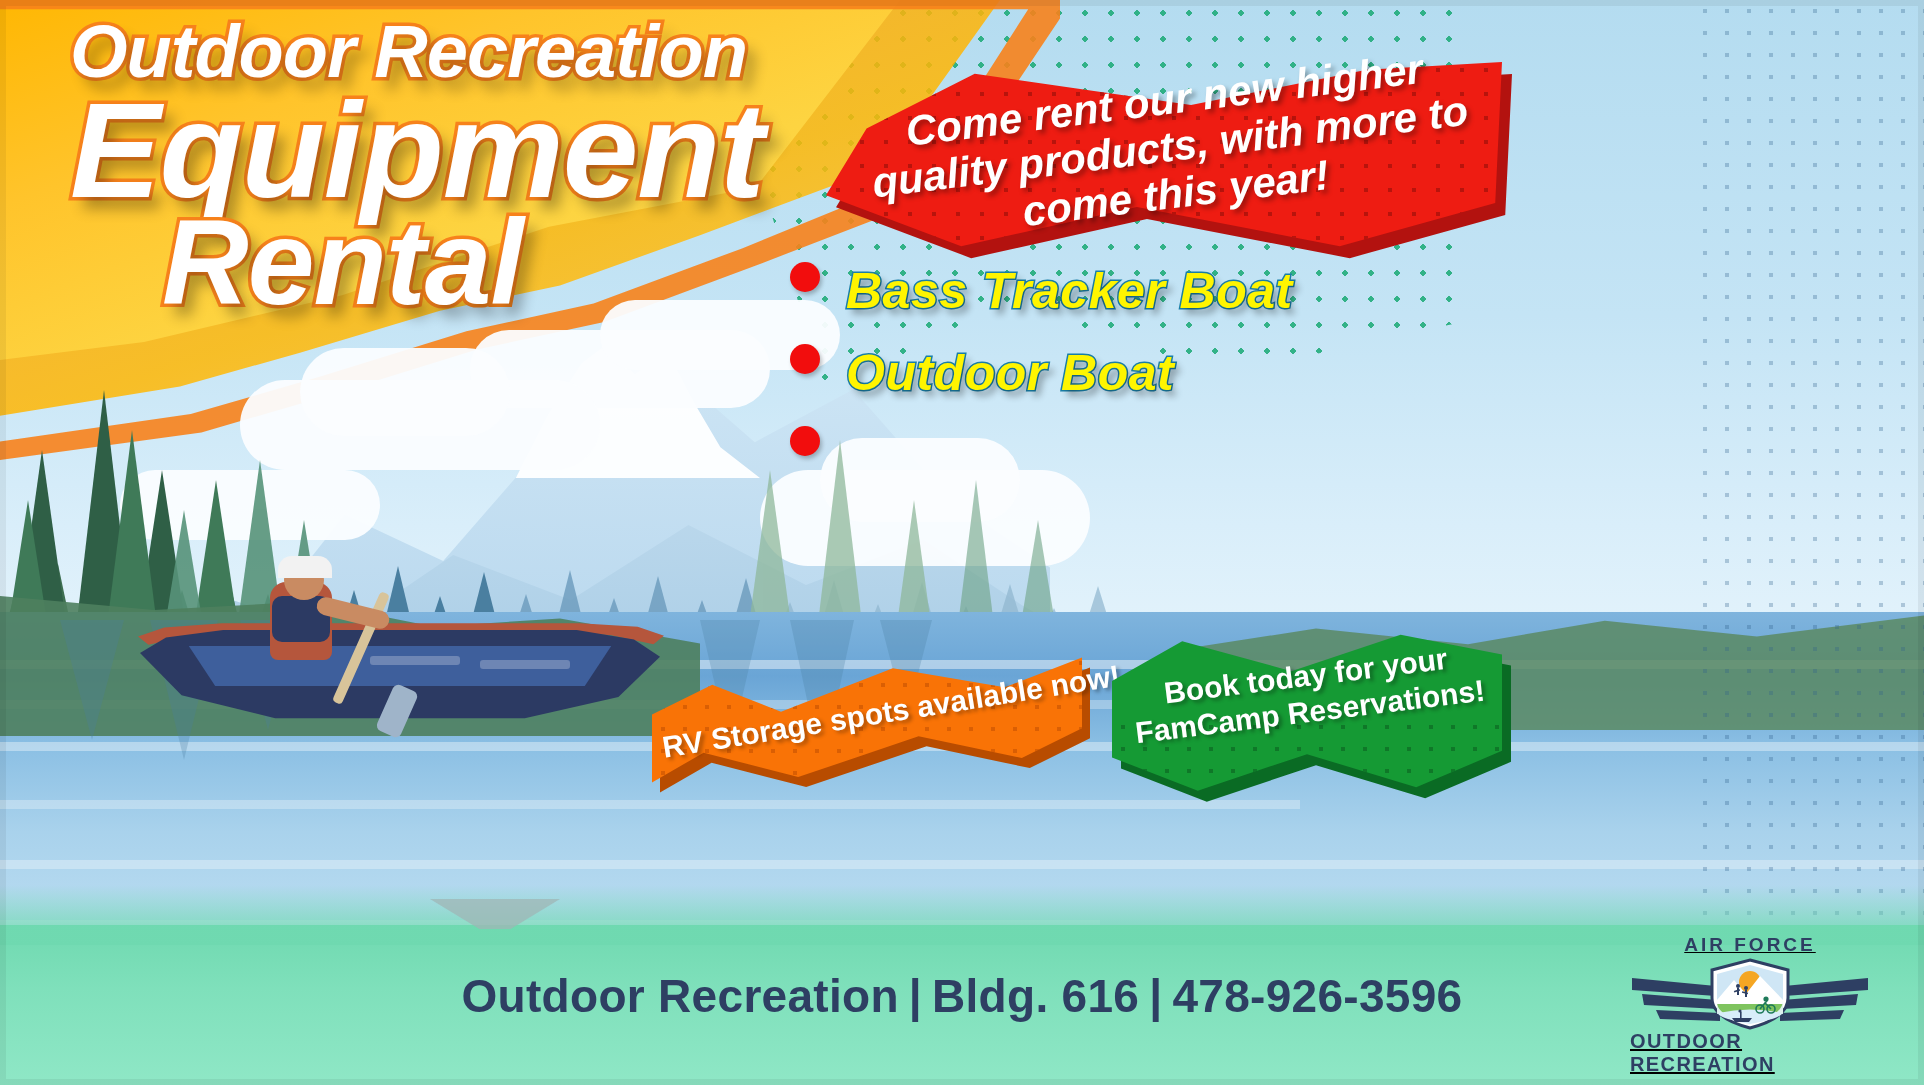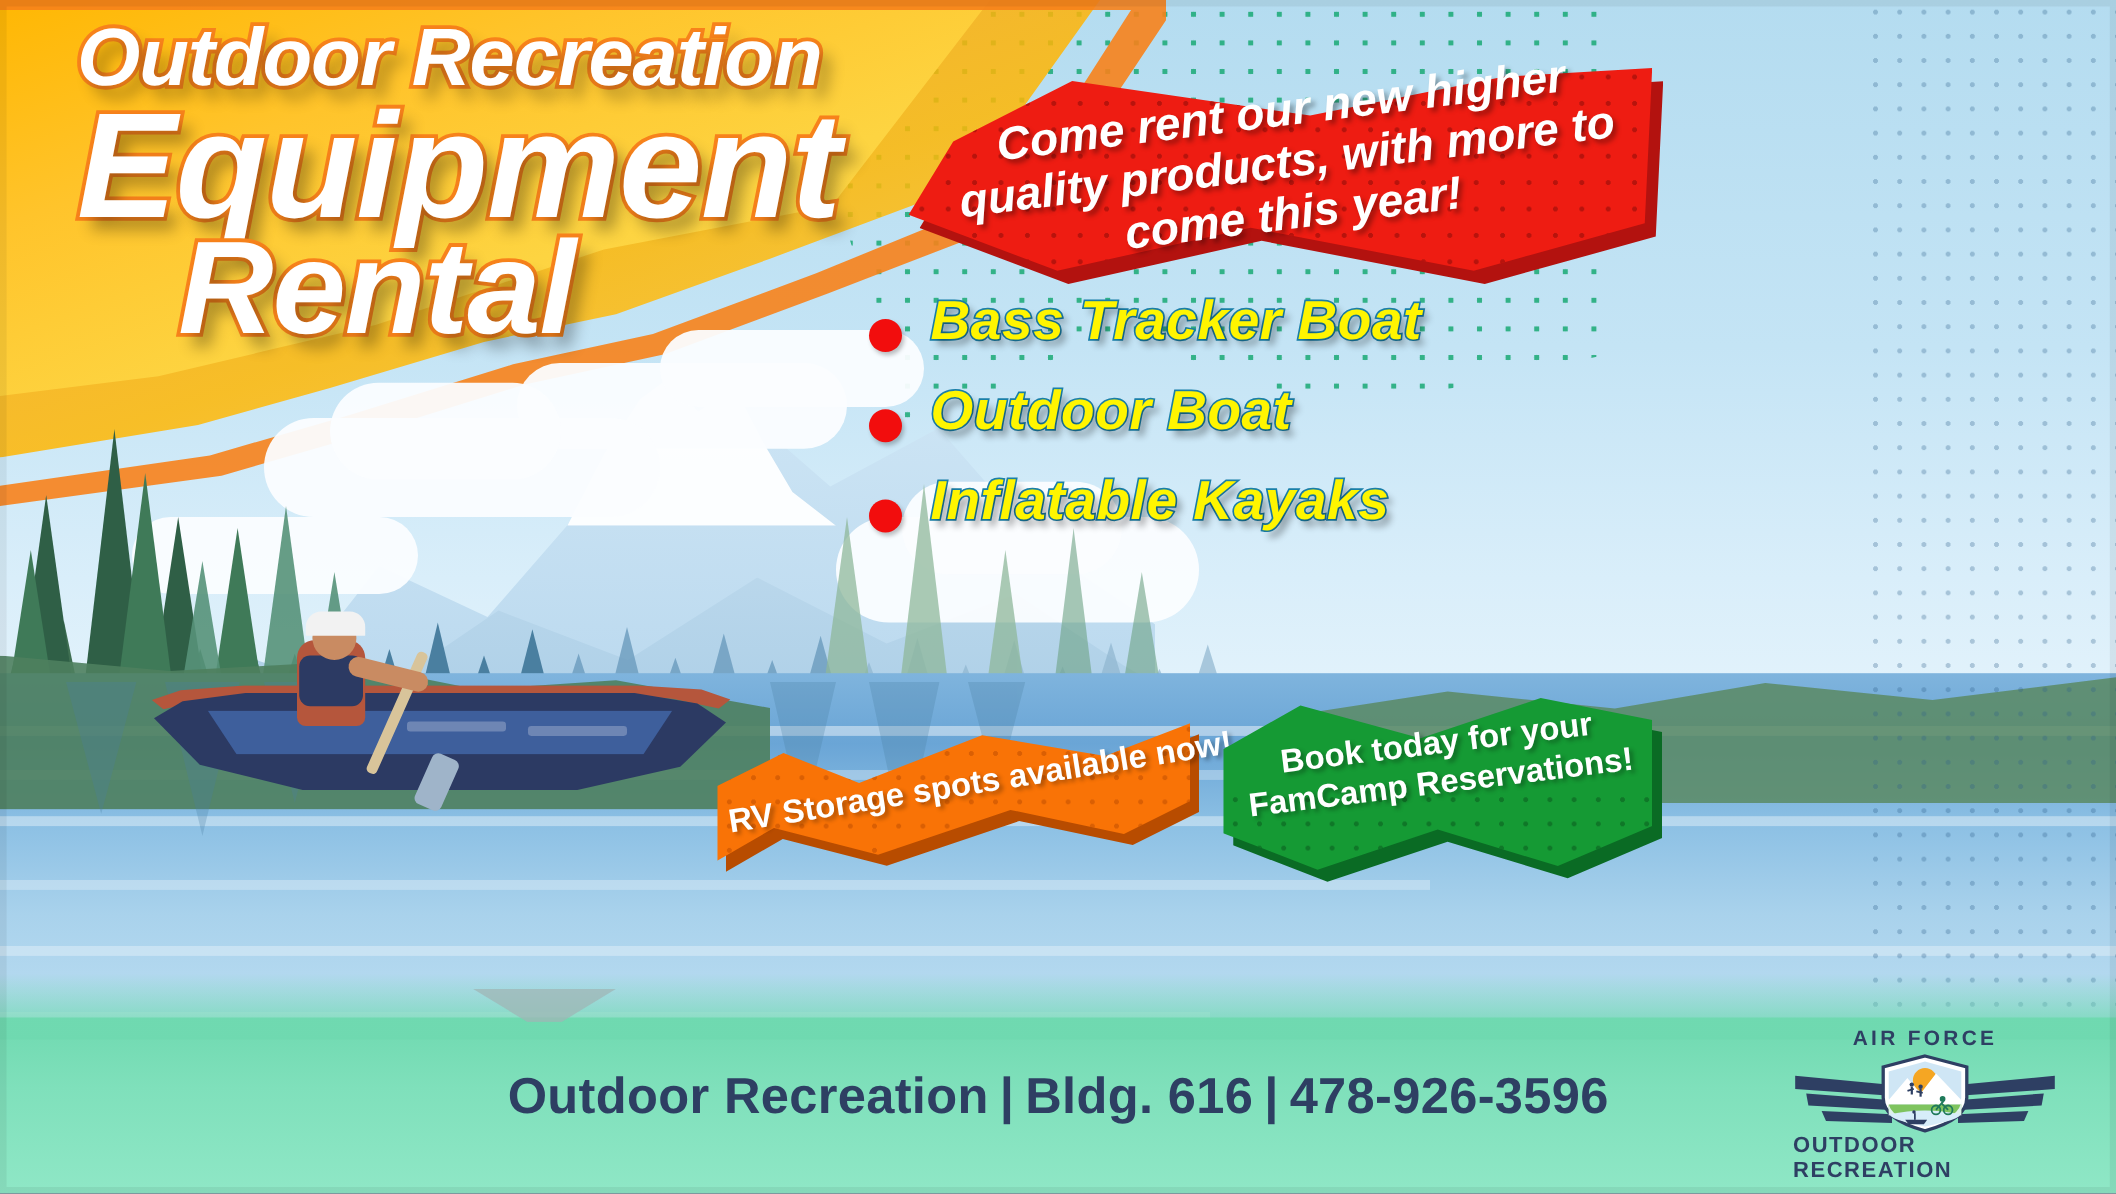--- a/index.html
+++ b/index.html
@@ -214,21 +214,21 @@
   .rc-text{
     position:absolute; left:34px; top:18px; width:620px;
     transform:rotate(-7deg);
     color:#ffffff; font-style:italic; font-weight:bold;
     font-size:42px; line-height:1.12; text-align:center;
     text-shadow:3px 4px 5px rgba(0,0,0,.35);
   }
 
   
   .bullets{ position:absolute; left:790px; top:262px; z-index:35; width:1100px;}
-  .bullet-row{ display:flex; align-items:flex-end; margin-bottom:24px; }
+  .bullet-row{ display:flex; align-items:flex-start; margin-bottom:24px; }
   .dot{
     width:30px; height:30px; border-radius:50%; background:#f20d0d;
     flex:none; margin-right:26px;
     box-shadow:2px 3px 4px rgba(0,0,0,.25);
   }
   .bullet-txt{
     font-style:italic; font-weight:bold; font-size:50px;
     color:#fff500; letter-spacing:.5px; white-space:nowrap;
     -webkit-text-stroke:3px #1a7fa8;
     paint-order:stroke fill;
@@ -298,21 +298,21 @@
     display:flex; align-items:center;
   }
   .footer-text{
     position:absolute; left:0; right:0; text-align:center; top:44px;
     color:#2e3f63; font-weight:bold; font-size:46px; letter-spacing:.3px;
   }
   .footer-text .sep{ font-weight:bold; padding:0 10px; }
 
   .logo{
     position:absolute; right:54px; top:10px; width:240px; height:140px;
-    display:flex; flex-direction:column; align-items:center; justify-content:center;
+    display:flex; flex-direction:column; align-items:center; justify-content:center;text-decoration:underline;
   }
   .logo-top{
     color:#2e3f63; font-weight:bold; font-size:19px; letter-spacing:3px;
   }
   .logo-mid{ position:relative; width:240px; height:74px; }
   .logo-bot{
     color:#2e3f63; font-weight:bold; font-size:20px; letter-spacing:1.4px;
   }
 </style>
 </head>
@@ -465,21 +465,20 @@
     <div class="bullet-row">
       <span class="dot"></span>
       <span class="bullet-txt">Bass Tracker Boat</span>
     </div>
     <div class="bullet-row">
       <span class="dot"></span>
       <span class="bullet-txt">Outdoor Boat</span>
     </div>
     <div class="bullet-row">
       <span class="dot"></span>
-      <span class="bullet-txt">Inflatable Kayaks</span>
     </div>
   </div>
 
   <div class="orange-banner">
     <div class="ob-shadow"></div>
     <div class="ob-body"></div>
     <div class="ob-dots"></div>
     <div class="ob-text">RV Storage spots available now!</div>
   </div>
 

